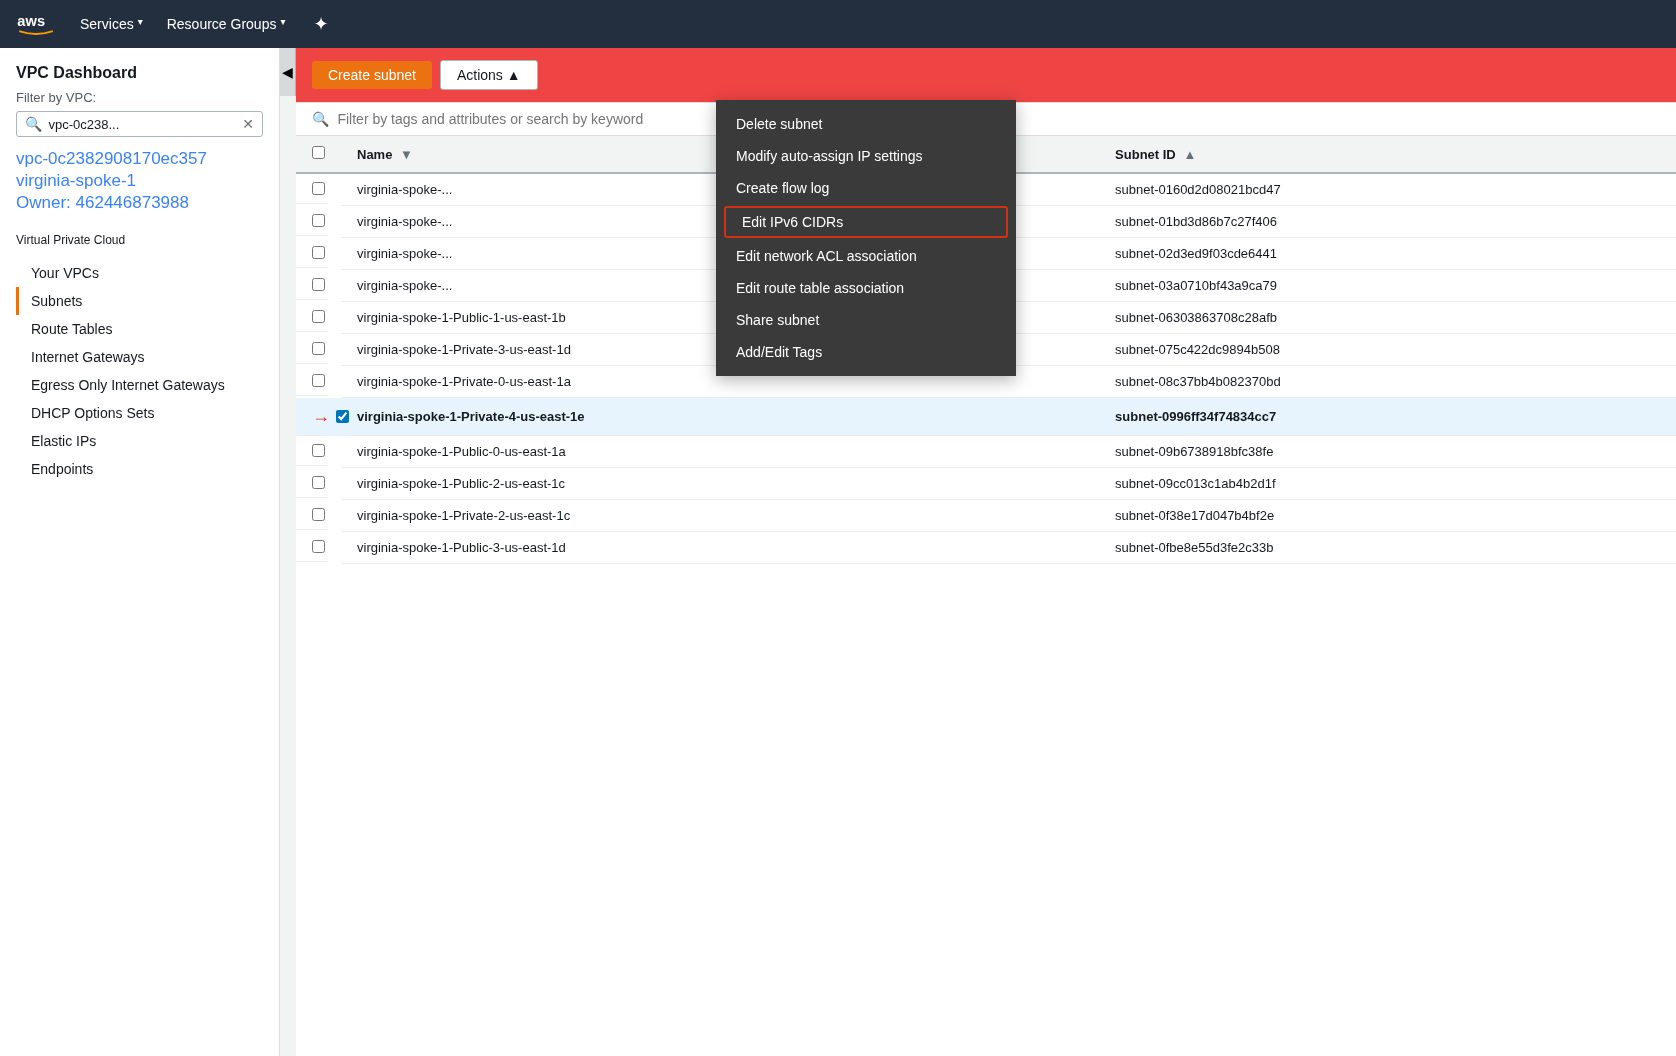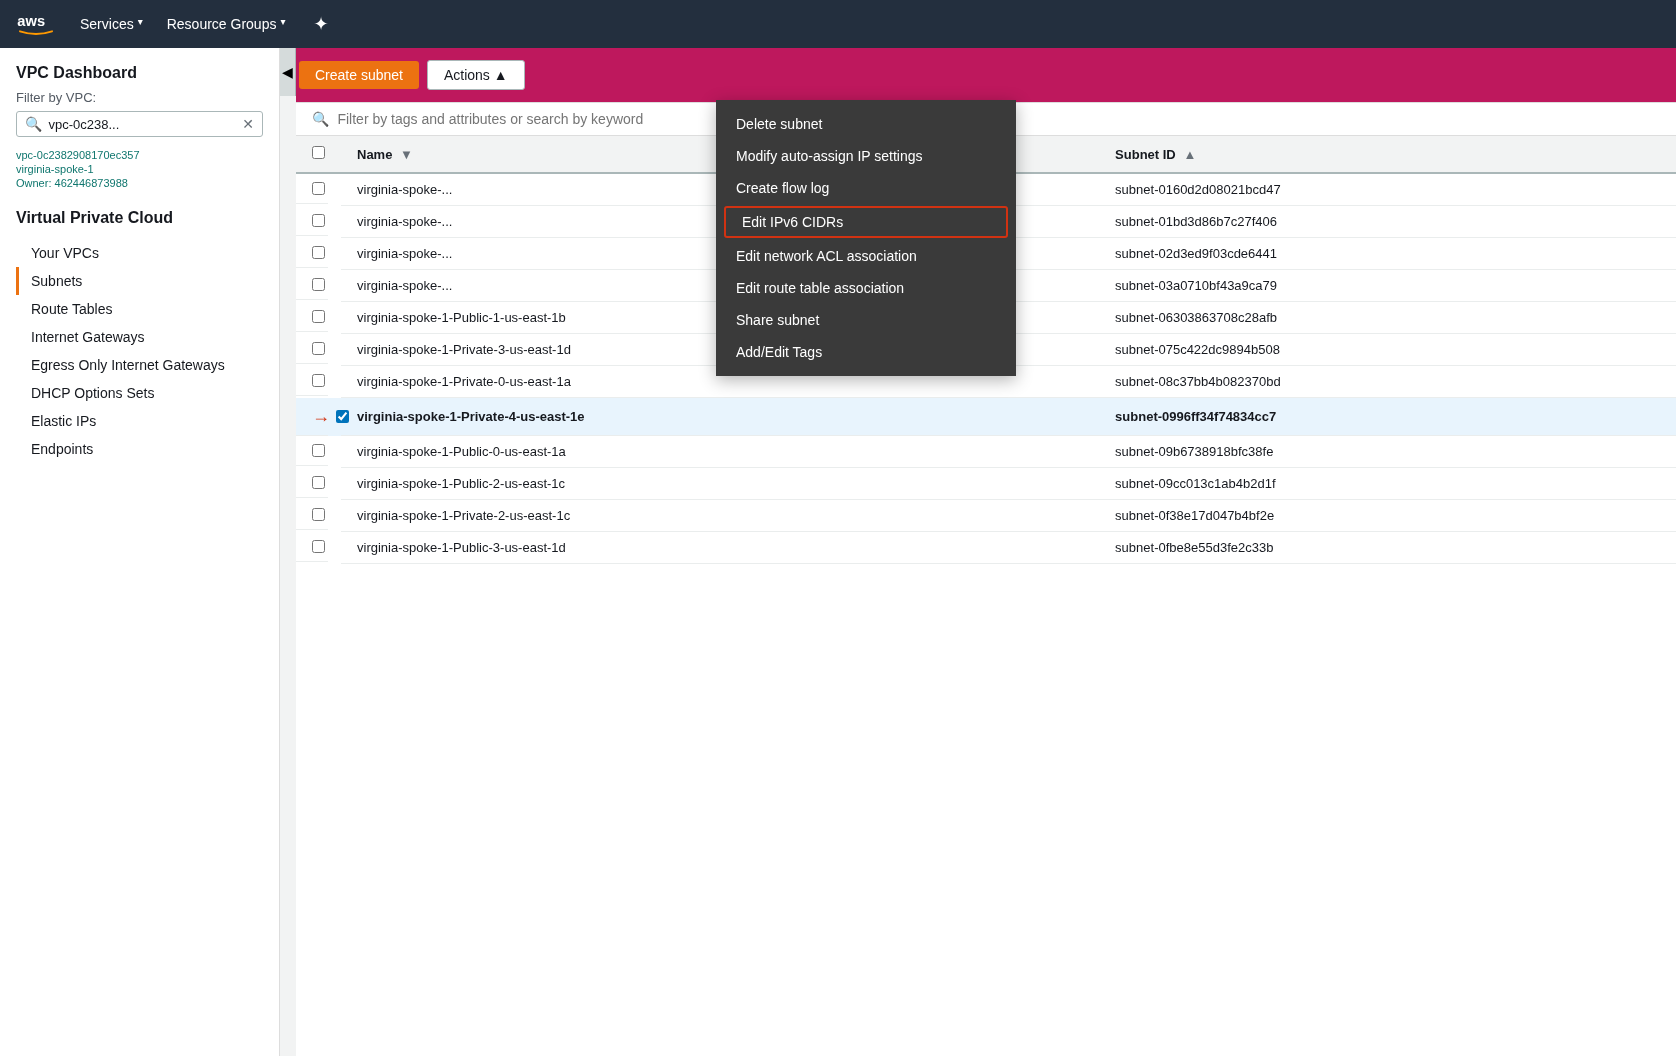--- a/index.html
+++ b/index.html
@@ -81,27 +81,27 @@
       outline: none;
       font-size: 13px;
       flex: 1;
       color: #16191f;
     }
     .sidebar-search .clear-icon {
       color: #687078;
       cursor: pointer;
     }
     .sidebar-vpc-id {
-      font-size: 11px;
-      color: #0f766e;
+      font-size: 17px;
+      color: #3b82f6;
       margin-bottom: 2px;
     }
     .sidebar-section-title {
-      font-size: 16px;
-      font-weight: 700;
+      font-size: 12px;
+      font-weight: 400;
       color: #16191f;
       margin-top: 20px;
       margin-bottom: 12px;
     }
     .sidebar-nav-item {
       padding: 6px 0 6px 12px;
       font-size: 14px;
       color: #16191f;
       cursor: pointer;
       border-left: 3px solid transparent;
@@ -116,22 +116,22 @@
     .content-area {
       flex: 1;
       display: flex;
       flex-direction: column;
       overflow: hidden;
       position: relative;
     }
 
     
     .toolbar {
-      background: #be185d;
-      padding: 12px 3px;
+      background: #ef4444;
+      padding: 12px 16px;
       display: flex;
       align-items: center;
       gap: 8px;
       border-bottom: 1px solid #ddd;
     }
     .btn-primary {
       background: #ec7211;
       color: white;
       border: none;
       padding: 6px 16px;

